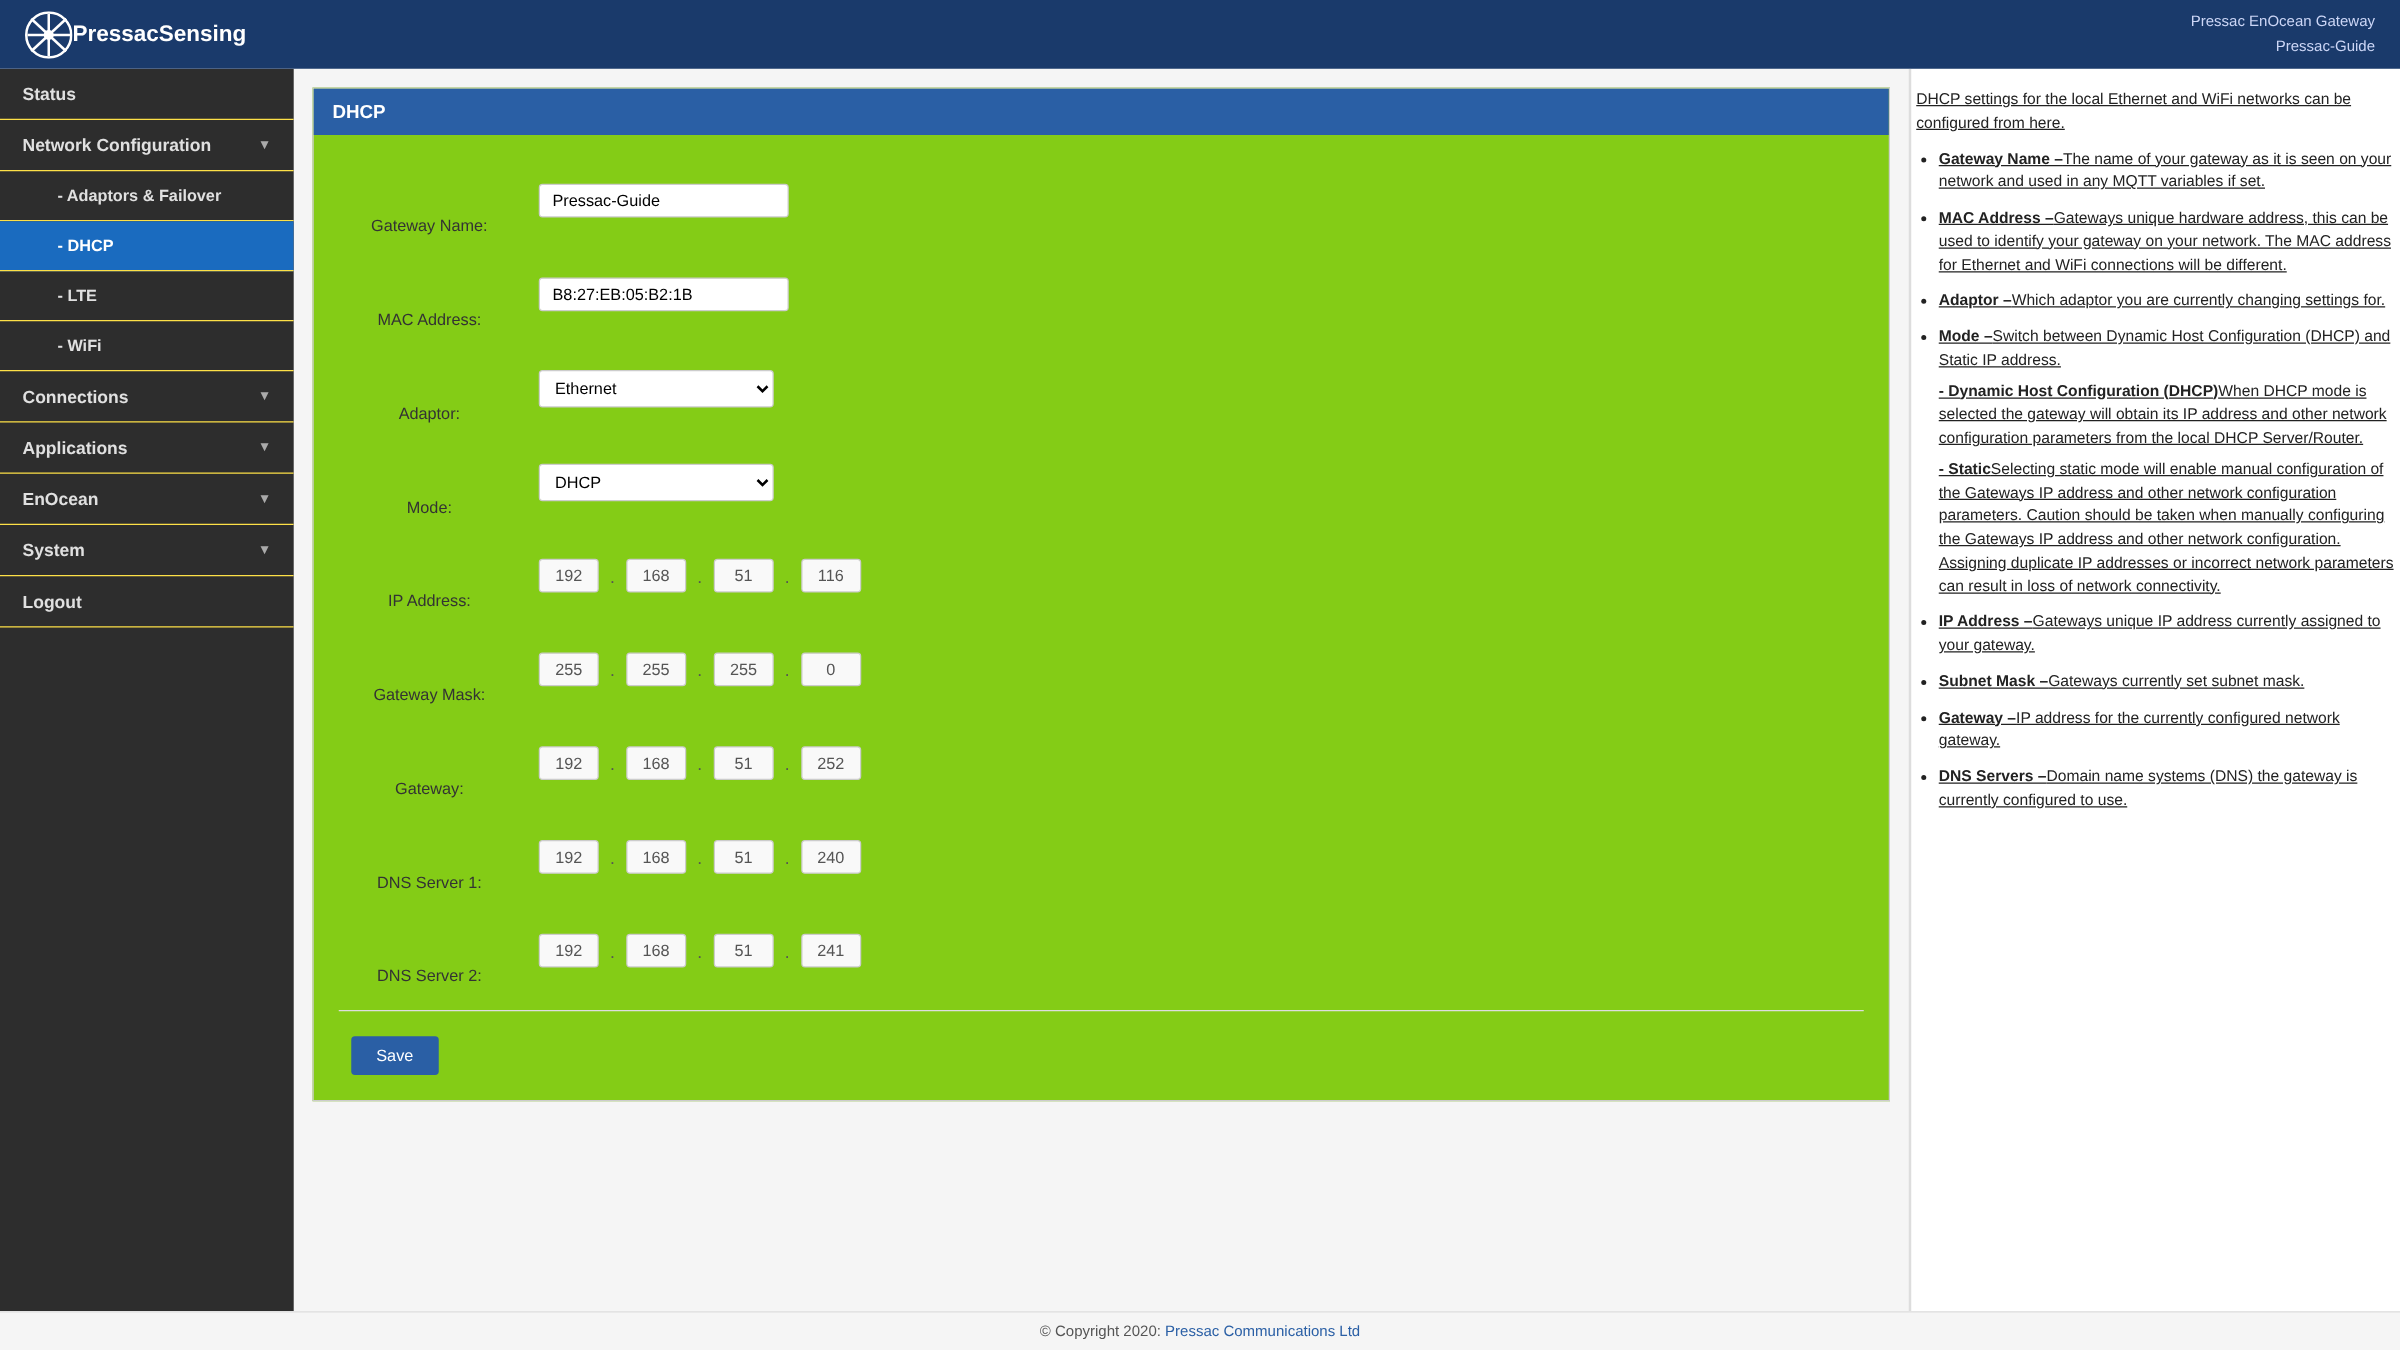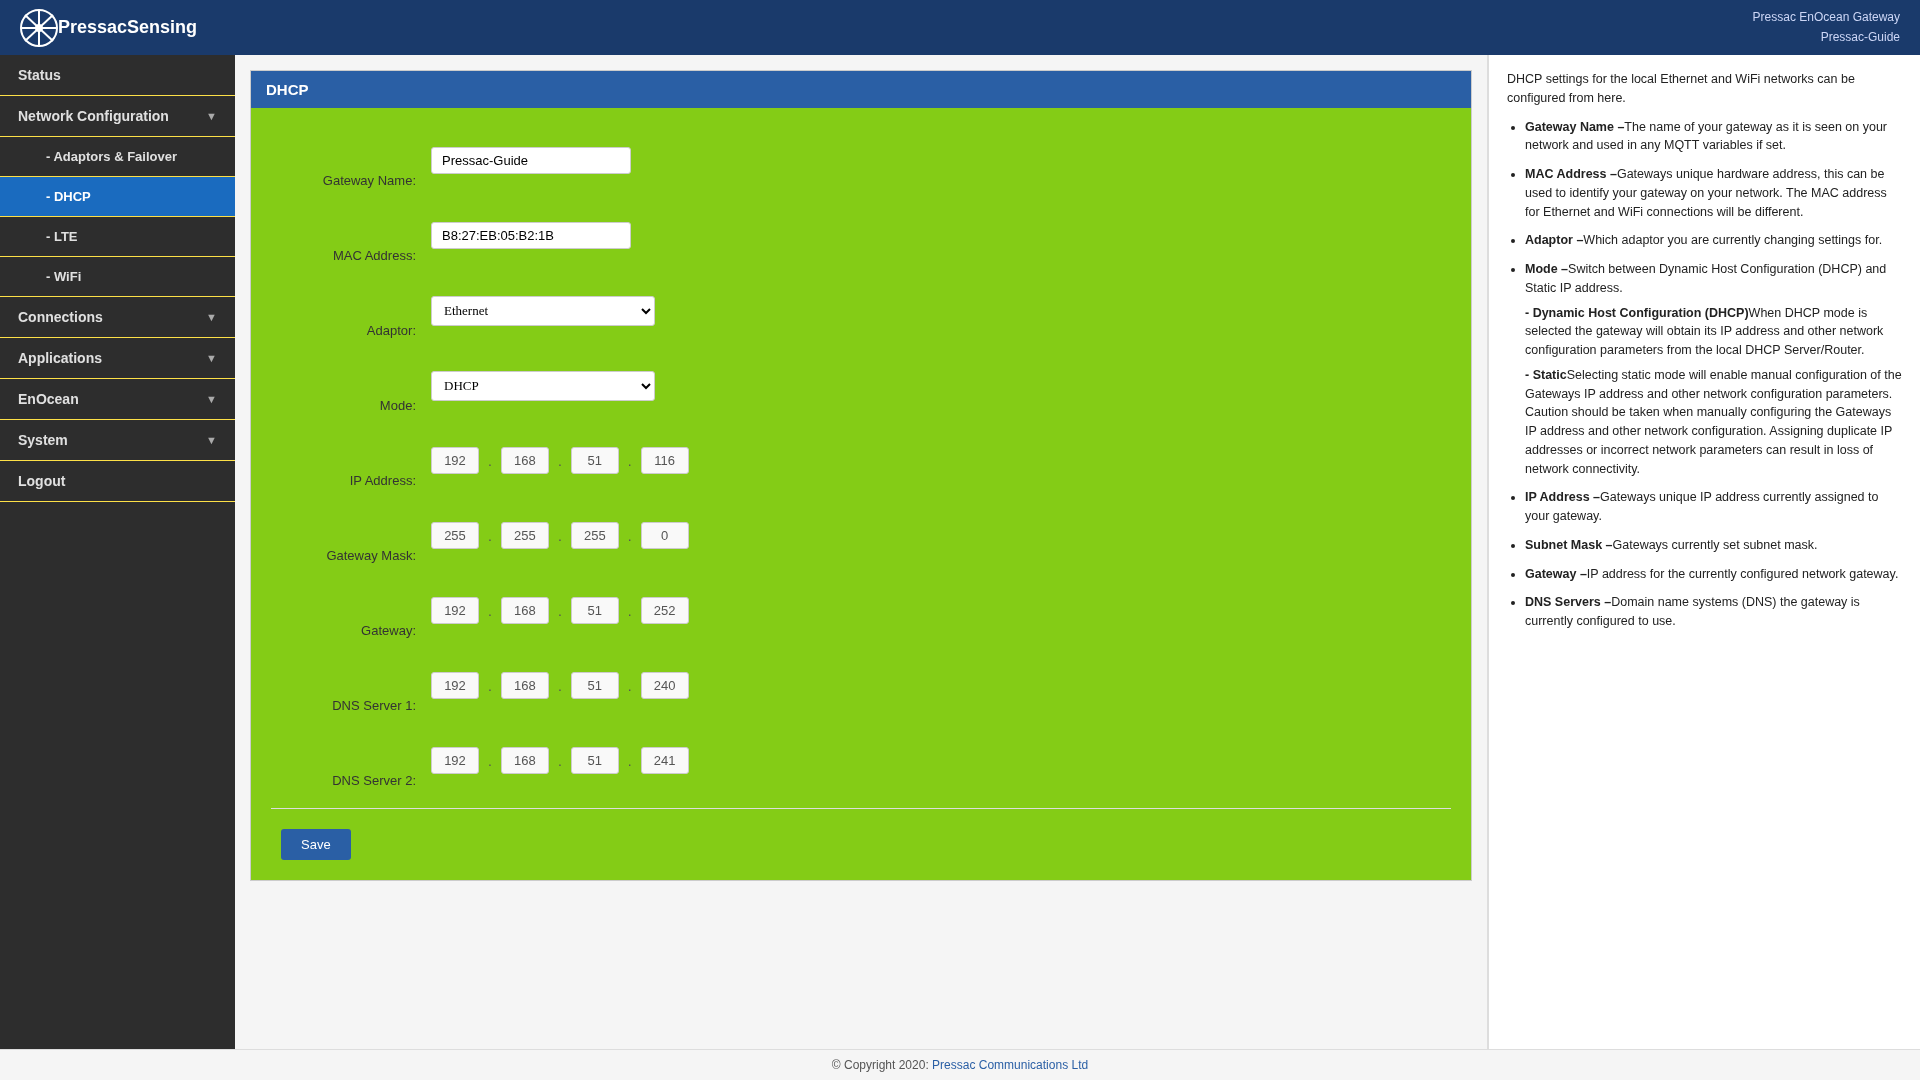--- a/index.html
+++ b/index.html
@@ -100,43 +100,42 @@
       padding: 25px 20px 20px;
     }
 
     .form-row {
       display: flex;
       align-items: center;
       margin-bottom: 20px;
     }
     .form-label {
       width: 160px;
-      text-align: right;
+      text-align: center;
       padding-right: 15px;
       font-size: 13px;
       color: #333;
       font-weight: normal;
       flex-shrink: 0;
       margin-top: 40px;
     }
     .form-control {
       border: 1px solid #ccc;
       border-radius: 3px;
       padding: 5px 10px;
       font-size: 13px;
       background: white;
       outline: none;
     }
     .text-input { width: 200px; }
     .select-input {
-      width: 224px;
+      width: 188px;
       height: 30px;
       padding: 3px 8px;
       appearance: auto;
-      font-family: Liberation Serif, serif;
     }
 
     .ip-group {
       display: flex;
       align-items: center;
       gap: 8px;
     }
     .ip-octet {
       width: 48px;
       text-align: center;
@@ -161,29 +160,30 @@
       border: none;
       padding: 8px 20px;
       border-radius: 3px;
       cursor: pointer;
       font-size: 13px;
       margin-left: 10px;
     }
 
     
     .help-panel {
-      width: 432px;
+      width: 392px;
       background: white;
       overflow-y: auto;
-      padding: 15px 18px;
+      padding: 15px 4px;
       border-left: 1px solid #ddd;
       font-size: 12.5px;
       color: #222;
       line-height: 1.5;
       flex-shrink: 0;
+      text-decoration: underline;
     }
     .help-panel p { margin-bottom: 10px; }
     .help-panel ul { padding-left: 18px; margin-bottom: 8px; }
     .help-panel ul li { margin-bottom: 10px; }
     .help-bold { font-weight: bold; }
     .help-dash { display: block; margin: 6px 0; }
 
     
     .footer {
       background: #f5f5f5;

